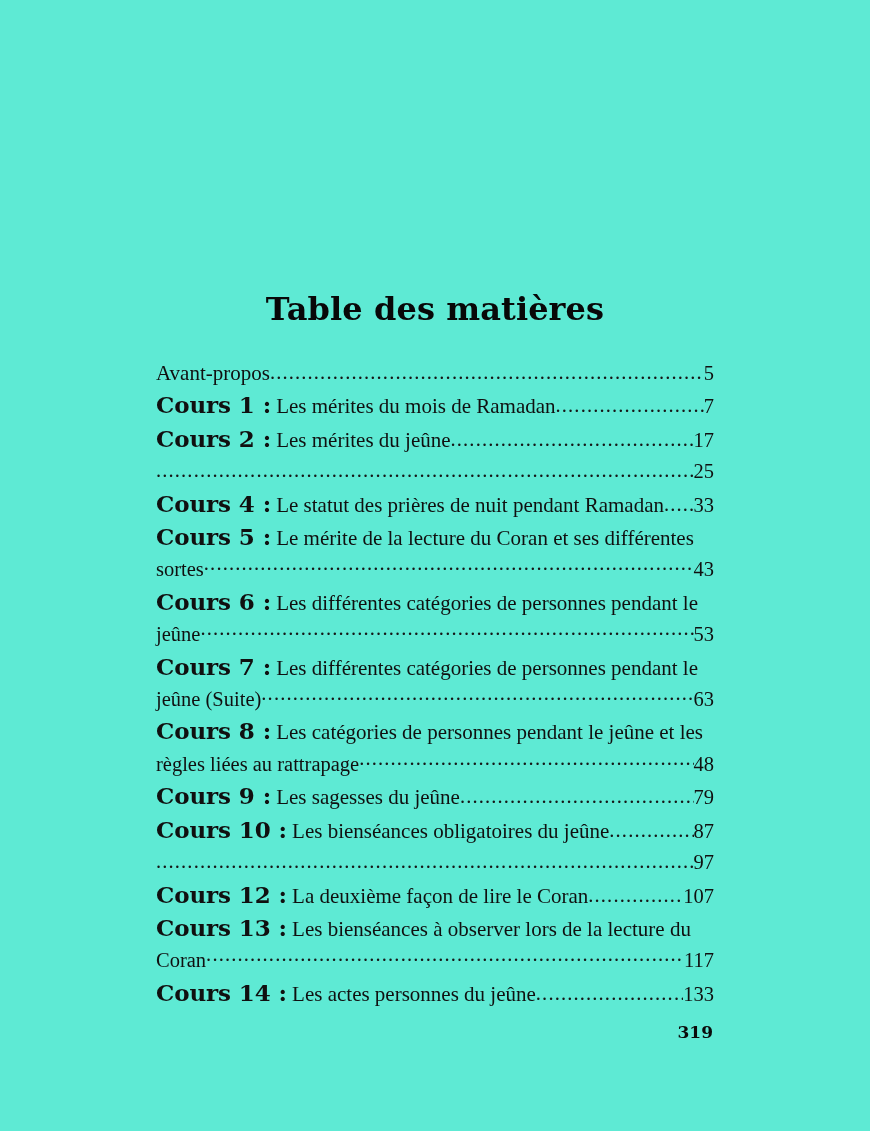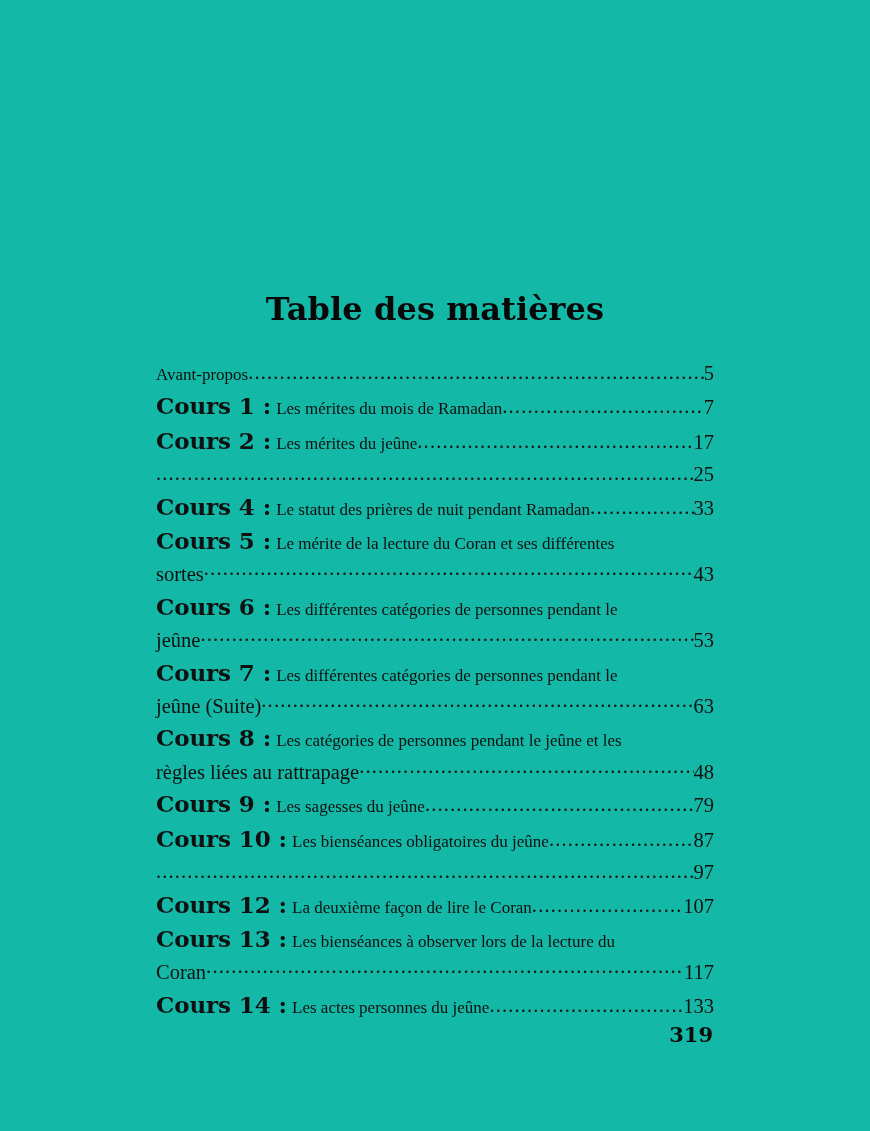--- a/index.html
+++ b/index.html
@@ -5,21 +5,21 @@
 <style>
   html, body {
     margin: 0;
     padding: 0;
     background: #ffffff;
   }
   .page {
     position: relative;
     width: 870px;
     height: 1131px;
-    background: #14b8a6;
+    background: #5eead4;
     overflow: hidden;
     font-family: "Liberation Serif", "DejaVu Serif", serif;
     color: #0d0d0d;
     box-sizing: border-box;
   }
 
   
   .toc-title {
     position: absolute;
     left: 0;
@@ -60,21 +60,21 @@
   .entry-label {
     font-weight: 700;
     font-family: "DejaVu Serif", "Liberation Serif", serif;
     font-size: 23px;
     letter-spacing: -0.1px;
     white-space: nowrap;
   }
 
   .entry-title {
     font-family: "Liberation Serif", "DejaVu Serif", serif;
-    font-size: 17px;
+    font-size: 21px;
   }
 
   .entry-leader {
     flex: 1 1 auto;
     min-width: 6px;
     overflow: hidden;
     white-space: nowrap;
     letter-spacing: 1.15px;
     font-size: 20.5px;
     line-height: 1;
@@ -105,21 +105,21 @@
     font-size: 20.5px;
   }
 
   
   .folio {
     position: absolute;
     right: 157px;
     top: 1022px;
     font-family: "DejaVu Serif", "Liberation Serif", serif;
     font-weight: 700;
-    font-size: 21px;
+    font-size: 17px;
     color: #0b0b0b;
   }
 </style>
 </head>
 <body>
 
 <div class="page">
 
   <h1 class="toc-title">Table des matières</h1>
 

